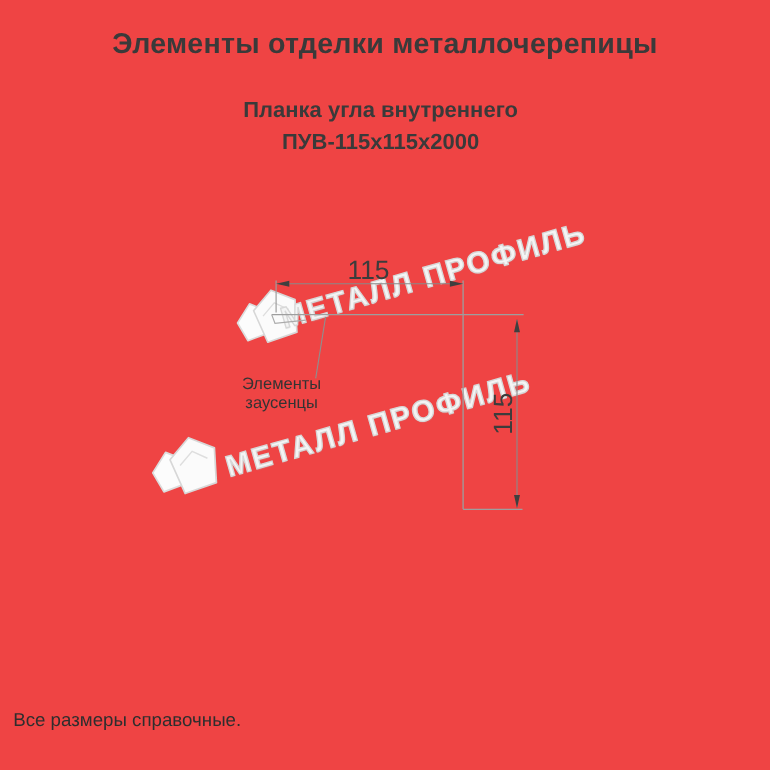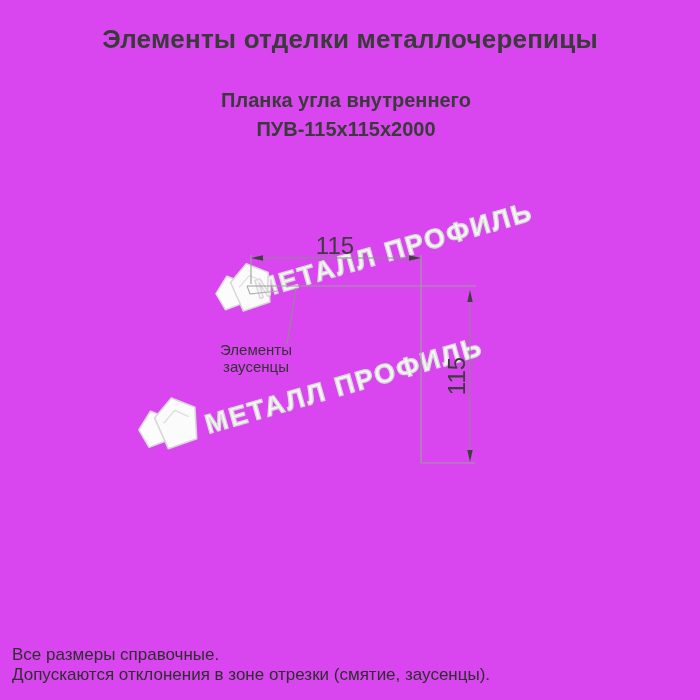--- a/index.html
+++ b/index.html
@@ -1,20 +1,20 @@
 <!DOCTYPE html>
 <html><head>
 <meta charset="utf-8">
 <style>
   html, body { margin: 0; padding: 0; background: #ffffff; }
   .page {
     position: relative;
     width: 700px;
     height: 700px;
-    background: #d946ef;
+    background: #ef4444;
     overflow: hidden;
     font-family: "Liberation Sans", sans-serif;
     color: #3a3a3a;
   }
   .title {
     position: absolute;
     top: 24px; left: 0; width: 700px;
     text-align: center;
     font-size: 26px; font-weight: bold;
     letter-spacing: 0.2px;
@@ -132,16 +132,15 @@
     <path d="M296,288 L287,344" stroke="#8f8f8f" stroke-width="1" fill="none"></path>
   </svg>
 
   <div class="face-label">
     <span>Элементы</span>
     <span>заусенцы</span>
   </div>
 
   <div class="footer">
     <div>Все размеры справочные.</div>
-    <div>Допускаются отклонения в зоне отрезки (смятие, заусенцы).</div>
   </div>
 
 </div>
 
 </body></html>

